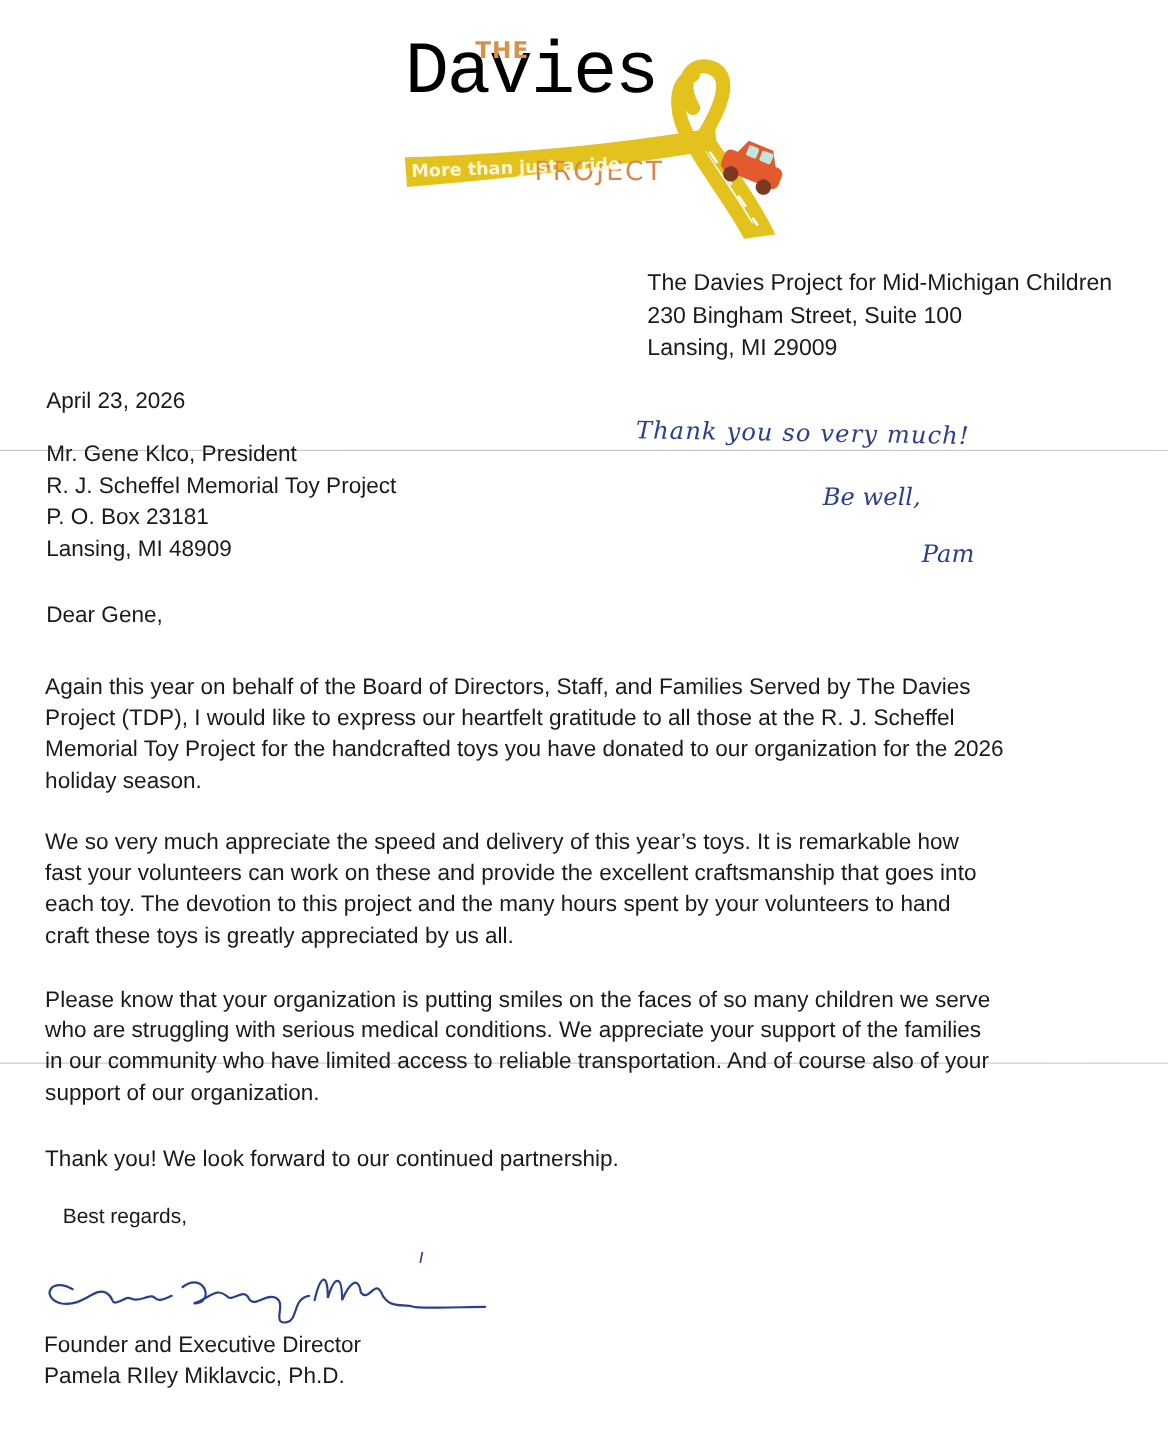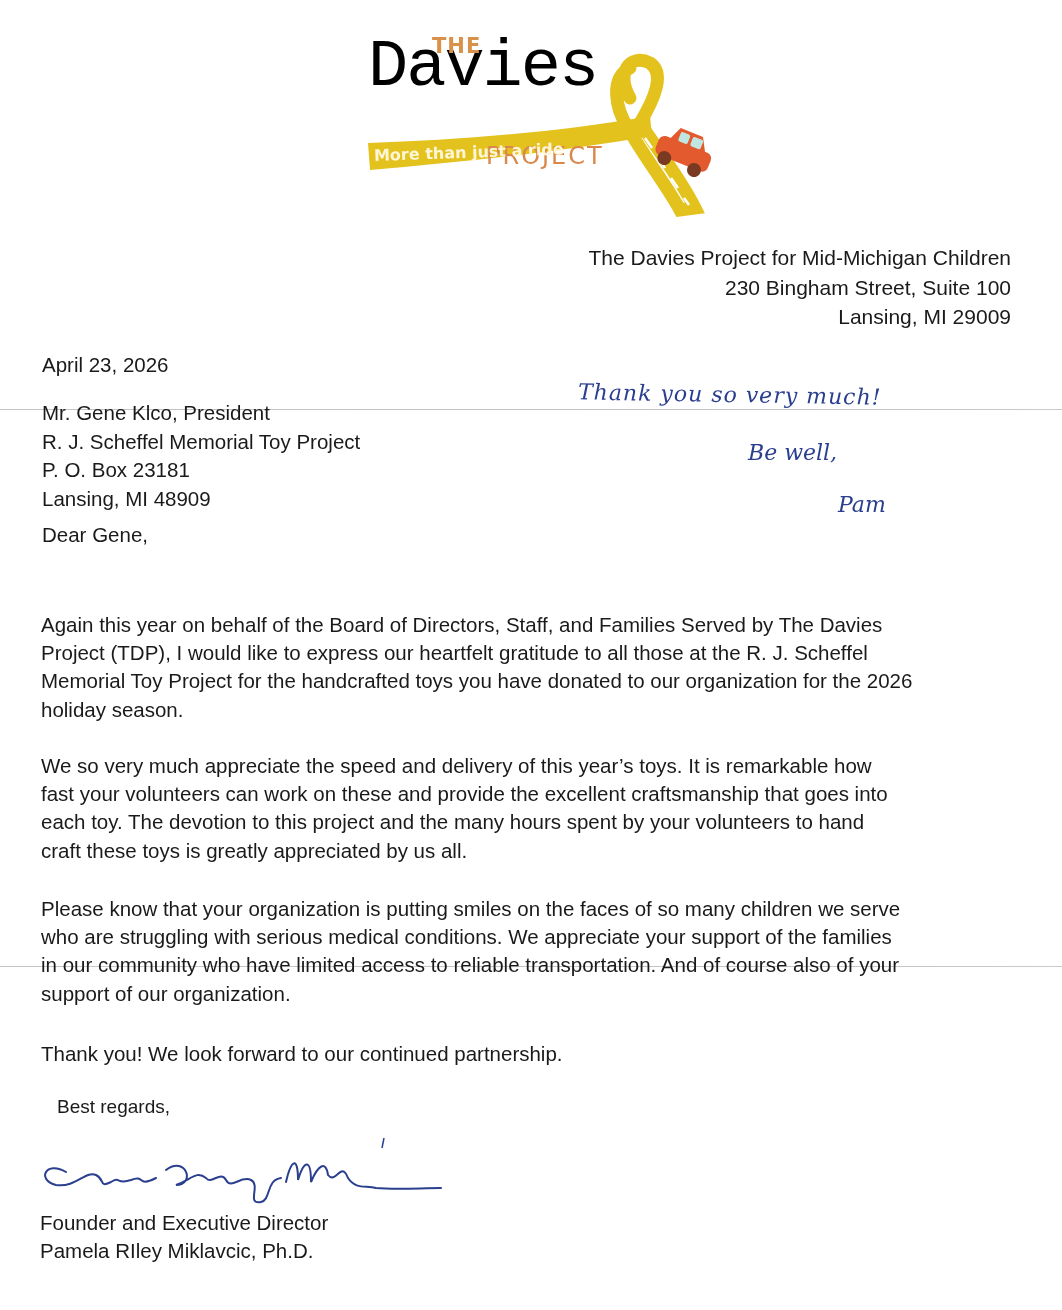--- a/index.html
+++ b/index.html
@@ -27,25 +27,25 @@
       position: absolute; left: 126px; top: 80px; font-size: 24px; color: #d9874a;
       font-family: "DejaVu Sans", sans-serif; letter-spacing: 2px; margin-top: 34px;
     }
     .logo-tagline {
       position: absolute; left: 14px; top: 118px; font-size: 16px; color: #fff6d8;
       font-family: "DejaVu Sans", sans-serif; font-weight: bold; transform: rotate(-2deg);
       transform-origin: left center;
     }
     
     .return-addr {
-      right: 51px; top: 243px; text-align: right; font-size: 21px; line-height: 29.5px;
+      right: 51px; top: 243px; text-align: left; font-size: 21px; line-height: 29.5px;
     }
     .date { left: 42px; top: 353px; font-size: 20.5px; }
     .inside-addr { left: 42px; top: 399px; font-size: 20.5px; line-height: 28.5px; }
-    .salutation { left: 42px; top: 523px; font-size: 20.5px; }
+    .salutation { left: 42px; top: 547px; font-size: 20.5px; }
     .para {
       left: 41px; width: 990px; font-size: 20.5px; line-height: 28.2px; white-space: pre-line;
     }
     .p1 { top: 611px; }
     .p2 { top: 752px; }
     .p3 { top: 895px; }
     .p4 { top: 1040px; }
     .closing { left: 57px; top: 1096px; font-size: 19px; }
     .sig-name { left: 40px; top: 1209px; font-size: 20.5px; line-height: 28px; }
     .handwritten {

